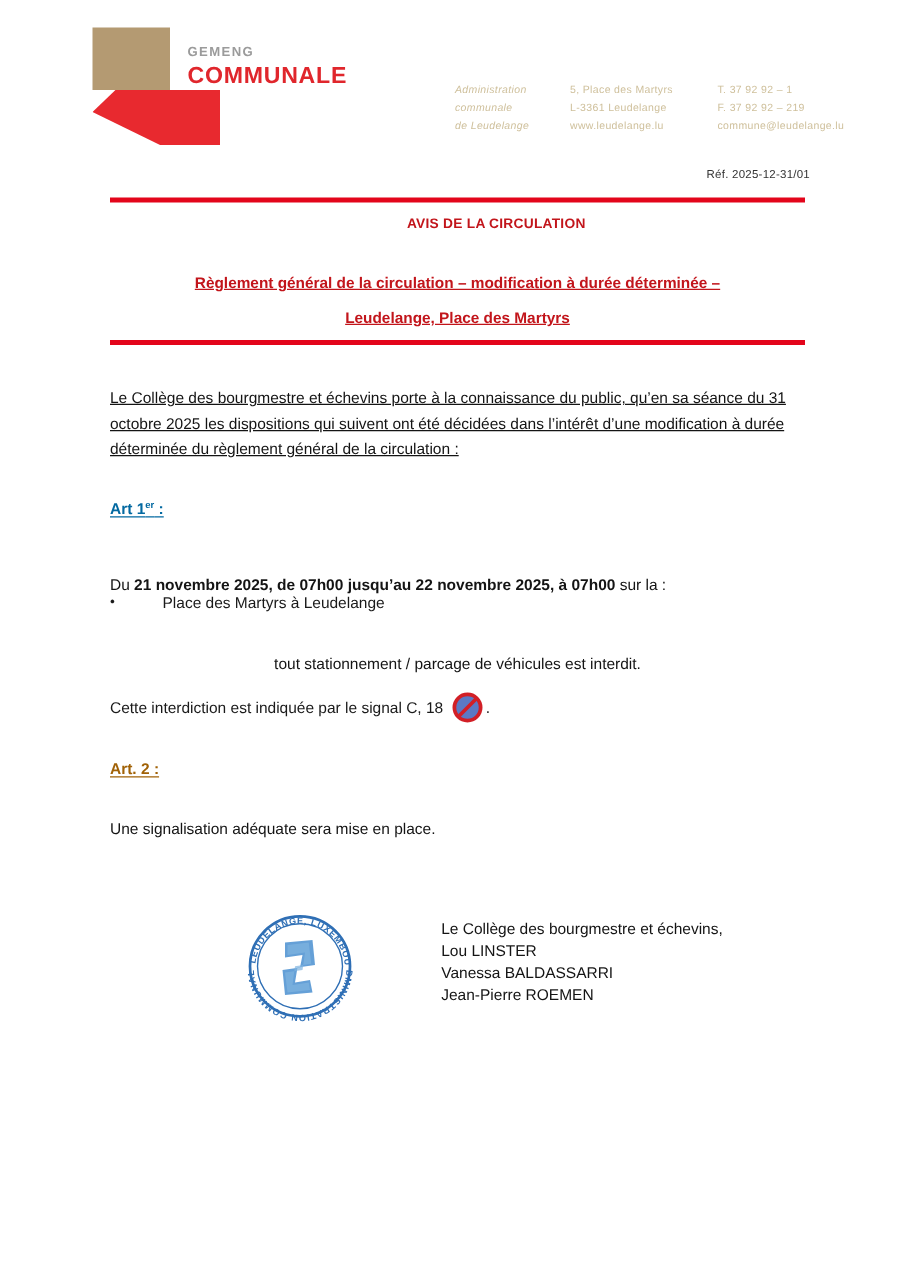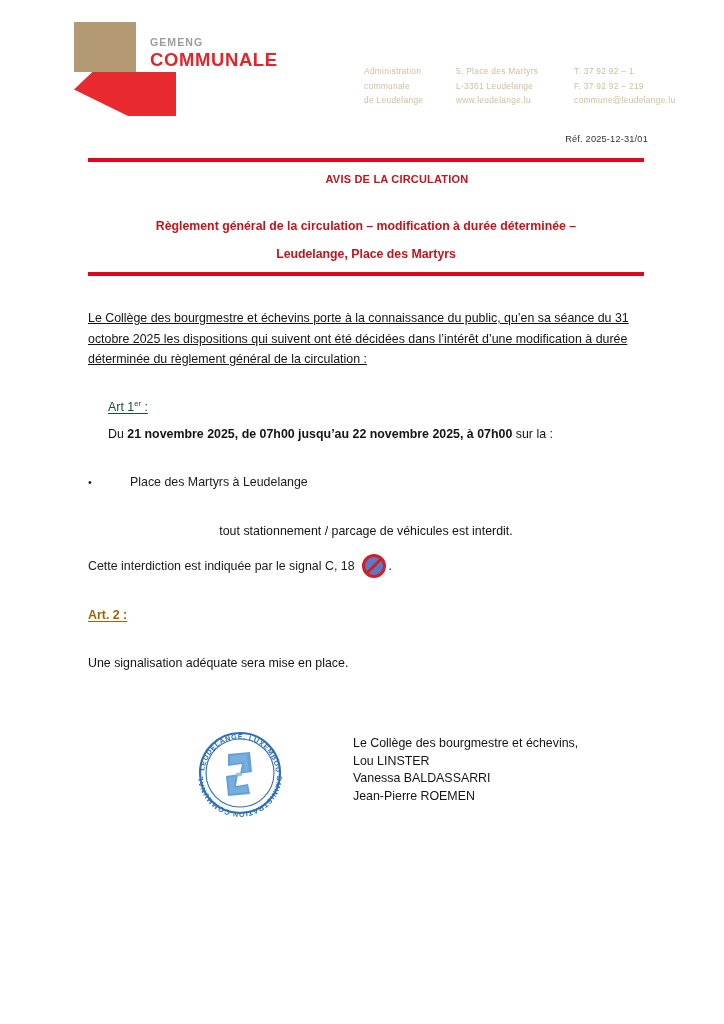--- a/index.html
+++ b/index.html
@@ -75,21 +75,21 @@
     left: 364px;
     top: 64px;
     display: flex;
     gap: 0px;
     font-size: 8.4px;
     line-height: 14.5px;
     color: #cfc09c;
     letter-spacing: 0.3px;
   }
   .contact-col { white-space: nowrap; }
-  .contact-col.c1 { width: 92px; }
+  .contact-col.c1 { width: 92px; font-style: italic; }
   .contact-col.c2 { width: 118px; }
   .contact-col.c3 { width: 160px; }
 
   .refline {
     position: absolute;
     right: 76px;
     top: 134px;
     font-size: 9.2px;
     color: #333333;
     letter-spacing: 0.2px;
@@ -120,47 +120,47 @@
   }
   .title-sub {
     position: absolute;
     left: 88px; top: 212px;
     width: 556px;
     text-align: center;
     font-size: 12.3px;
     font-weight: 700;
     color: #c2151b;
     line-height: 28px;
+    text-decoration: underline;
   }
 
   
   .body-block {
     position: absolute;
     left: 88px;
     width: 556px;
   }
   .para {
     font-size: 12.4px;
     line-height: 20.5px;
     color: #141414;
     text-align: left;
   }
   .p-intro { top: 308px; position: absolute; width: 556px; text-decoration: underline; }
   .art1 {
     position: absolute;
     top: 399px;
     font-size: 12.4px;
-    font-weight: 400;
+    font-weight: 700;
     text-decoration: underline;
     text-underline-offset: 2px;
-    color: #14532d;
-    margin-left: 20px;
+    color: #0369a1;
   }
   .art1 sup { font-size: 7.6px; }
-  .p-dates { position: absolute; top: 424px; width: 556px; margin-left: 20px; }
+  .p-dates { position: absolute; top: 458px; width: 556px; }
   .bullet-row {
     position: absolute;
     top: 472px;
     width: 556px;
     display: flex;
     font-size: 12.4px;
     line-height: 20.5px;
   }
   .bullet-dot { width: 42px; font-size: 11px; }
   .p-interdit { position: absolute; top: 521px; width: 556px; text-align: center; }

